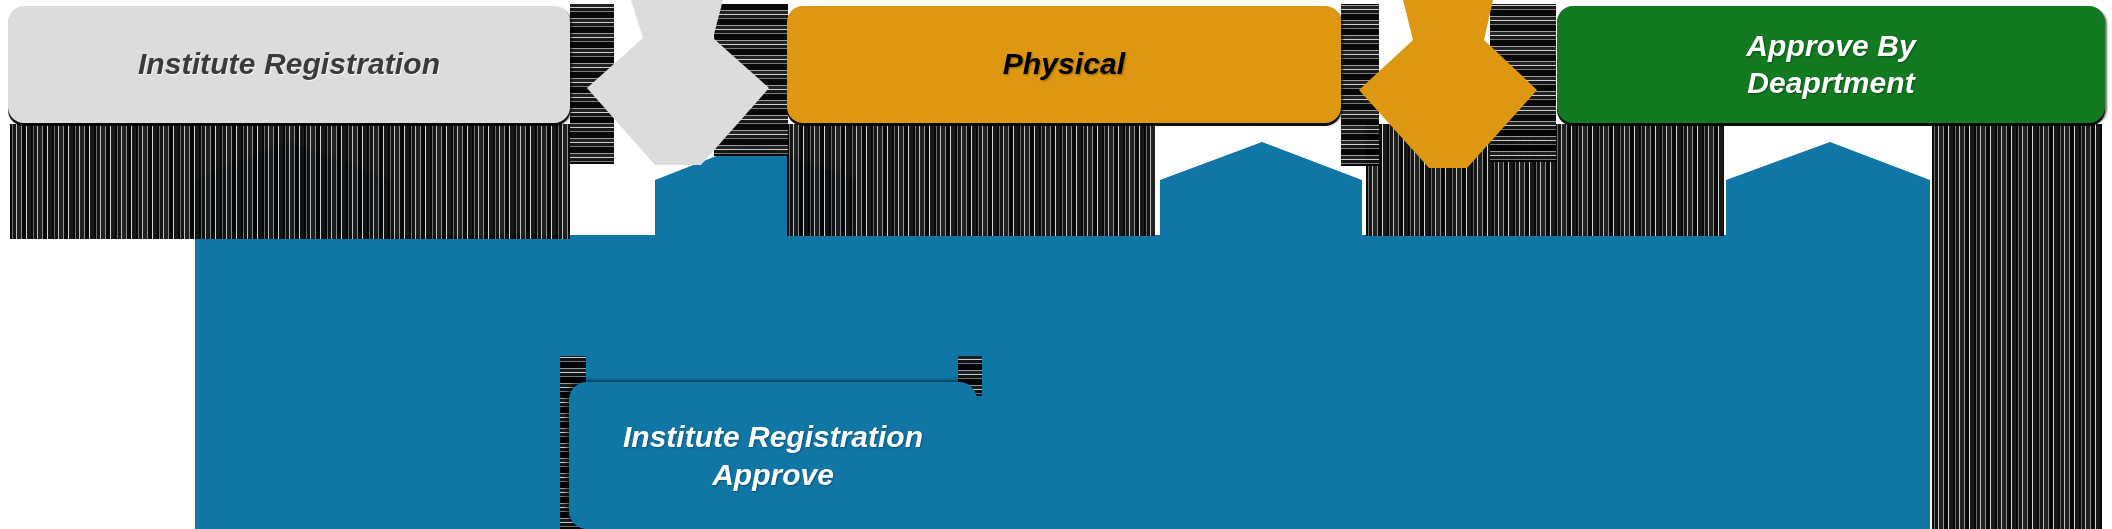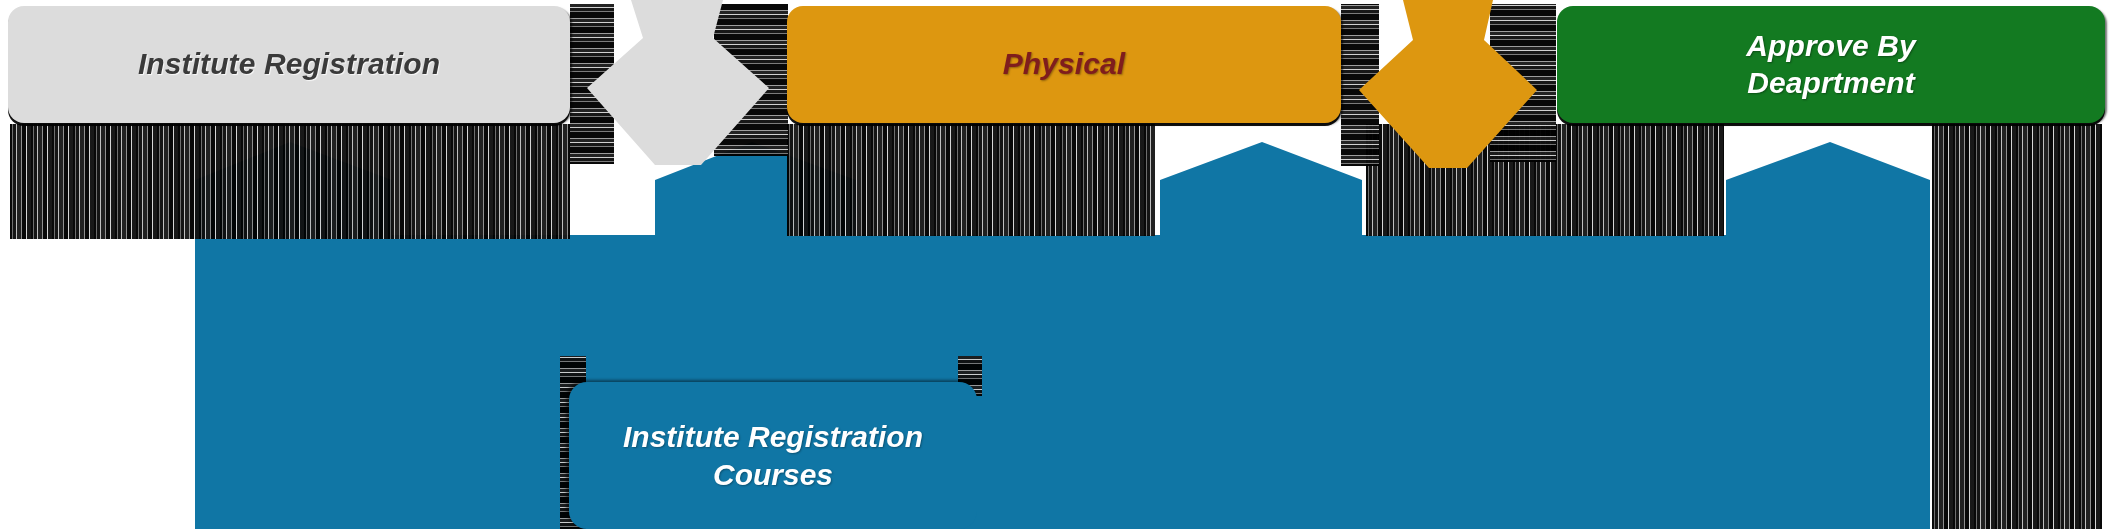--- a/index.html
+++ b/index.html
@@ -48,21 +48,21 @@
   #box-institute .stage-label {
     color: #3a3a3a;
     text-shadow: 1px 1px 1px rgba(255,255,255,0.85);
   }
   #box-physical {
     left: 787px;
     width: 554px;
     background: #dd9710;
   }
   #box-physical .stage-label {
-    color: #7f1d1d;
+    color: #000000;
     text-shadow: 1px 1px 2px rgba(0,0,0,0.35);
   }
   #box-approve {
     left: 1557px;
     width: 548px;
     background: #137a21;
   }
   #box-approve .stage-label {
     color: #ffffff;
     text-shadow: 1px 1px 2px rgba(0,0,0,0.35);
@@ -225,17 +225,17 @@
   <div class="stage-box" id="box-approve">
     <div class="stage-label">
       <span>Approve By</span><br>
       <span>Deaprtment</span>
     </div>
   </div>
 
   <div id="process-label-box">
     <div class="process-label">
       <span>Institute Registration</span><br>
-      <span>Courses</span>
+      <span>Approve</span>
     </div>
   </div>
 
 </div>
 
 </body></html>

